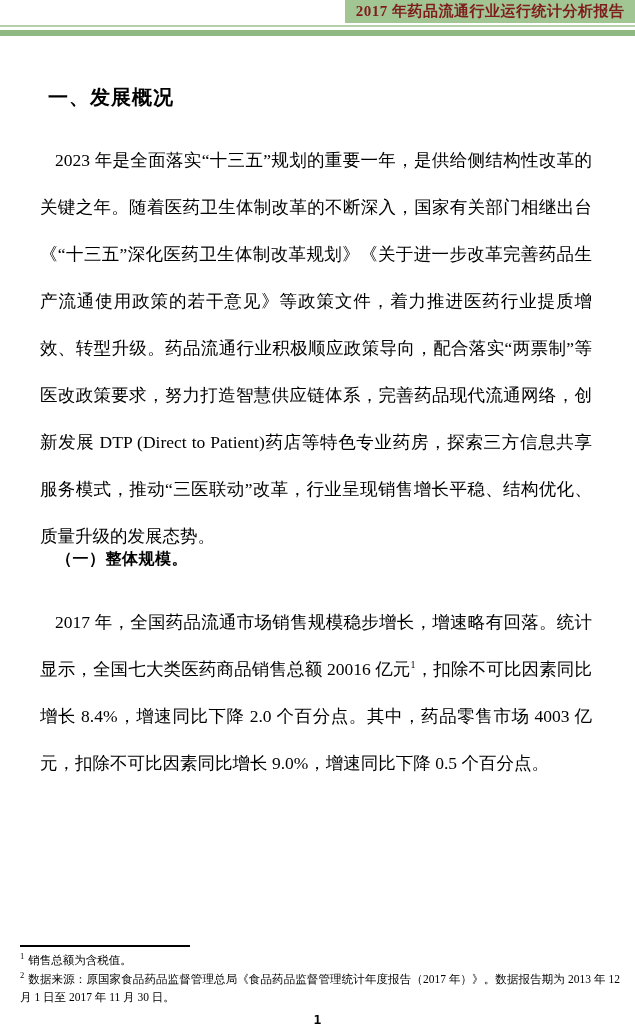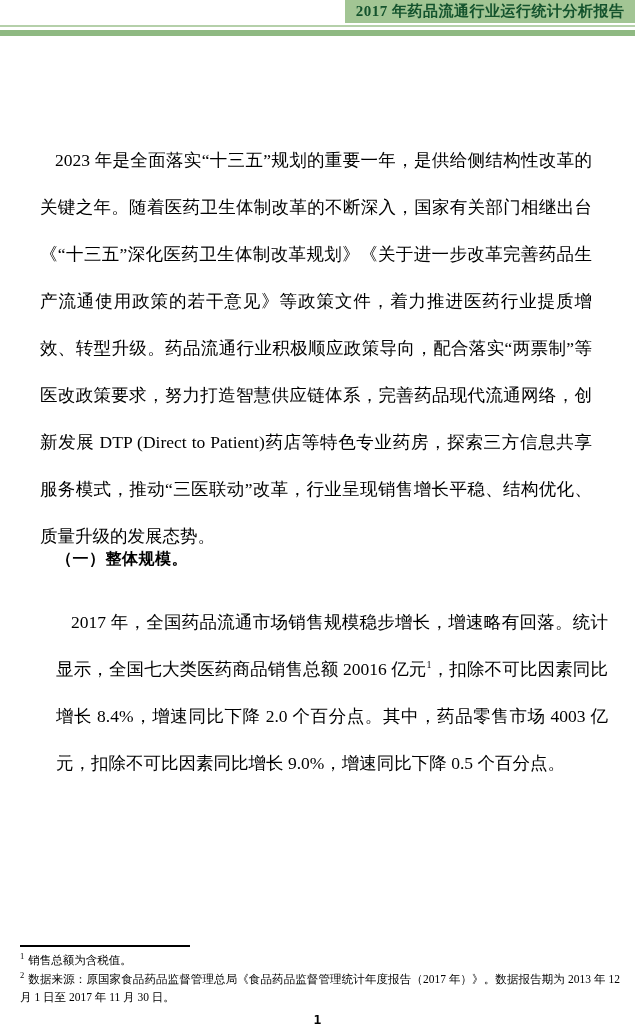--- a/index.html
+++ b/index.html
@@ -11,21 +11,21 @@
     font-family:"Liberation Serif","DejaVu Serif",serif;
     color:#000;
   }
   
   .header-band{
     position:absolute;top:0;left:345px;right:0;height:23px;
     background:#a2c594;
     display:flex;align-items:center;justify-content:center;
   }
   .header-band .title{
-    font-size:15px;font-weight:bold;color:#14532d;
+    font-size:15px;font-weight:bold;color:#7f1d1d;
     white-space:nowrap;letter-spacing:0.5px;
   }
   .rule-thin{position:absolute;top:25px;left:0;right:0;height:2px;background:#b5d0aa;}
   .rule-thick{position:absolute;top:30px;left:0;right:0;height:6px;background:#8fb982;}
 
   .h1{
     position:absolute;top:84px;left:48px;
     font-family:"Liberation Sans","DejaVu Sans",sans-serif;
     font-size:20px;font-weight:bold;letter-spacing:1px;
   }
@@ -35,21 +35,21 @@
     text-align:justify;text-justify:inter-ideograph;
     text-indent:15px;
     margin:0;
   }
   .p1{top:137px;}
   .h2{
     position:absolute;top:549px;left:40px;
     font-size:16px;font-weight:bold;
     padding-left:16px;letter-spacing:0.5px;
   }
-  .p2{top:599px;margin-left:16px;}
+  .p2{top:599px;}
   .p3{top:781px;}
   sup.fn-ref{font-size:10px;line-height:0;vertical-align:super;}
 
   .fn-sep{position:absolute;top:945px;left:20px;width:170px;height:2px;background:#000;}
   .footnotes{
     position:absolute;top:951px;left:20px;width:600px;
     font-size:11.5px;line-height:18.5px;text-align:justify;
   }
   .footnote{margin:0;}
   .footnote sup{font-size:8.5px;line-height:0;margin-right:4px;}
@@ -64,20 +64,21 @@
 <body>
 
 <div class="page">
 
   <div class="header-band">
     <span class="title">2017 年药品流通行业运行统计分析报告</span>
   </div>
   <div class="rule-thin"></div>
   <div class="rule-thick"></div>
 
+  <div class="h1">一、发展概况</div>
 
   <p class="body-para p1">2023 年是全面落实“十三五”规划的重要一年，是供给侧结构性改革的关键之年。随着医药卫生体制改革的不断深入，国家有关部门相继出台《“十三五”深化医药卫生体制改革规划》《关于进一步改革完善药品生产流通使用政策的若干意见》等政策文件，着力推进医药行业提质增效、转型升级。药品流通行业积极顺应政策导向，配合落实“两票制”等医改政策要求，努力打造智慧供应链体系，完善药品现代流通网络，创新发展 DTP (Direct to Patient)药店等特色专业药房，探索三方信息共享服务模式，推动“三医联动”改革，行业呈现销售增长平稳、结构优化、质量升级的发展态势。</p>
 
   <div class="h2">（一）整体规模。</div>
 
   <p class="body-para p2"><span>2017 年，全国药品流通市场销售规模稳步增长，增速略有回落。统计显示，全国七大类医药商品销售总额 20016 亿元</span><sup class="fn-ref">1</sup><span>，扣除不可比因素同比增长 8.4%，增速同比下降 2.0 个百分点。其中，药品零售市场 4003 亿元，扣除不可比因素同比增长 9.0%，增速同比下降 0.5 个百分点。</span></p>
 
 
   <div class="fn-sep"></div>
 

